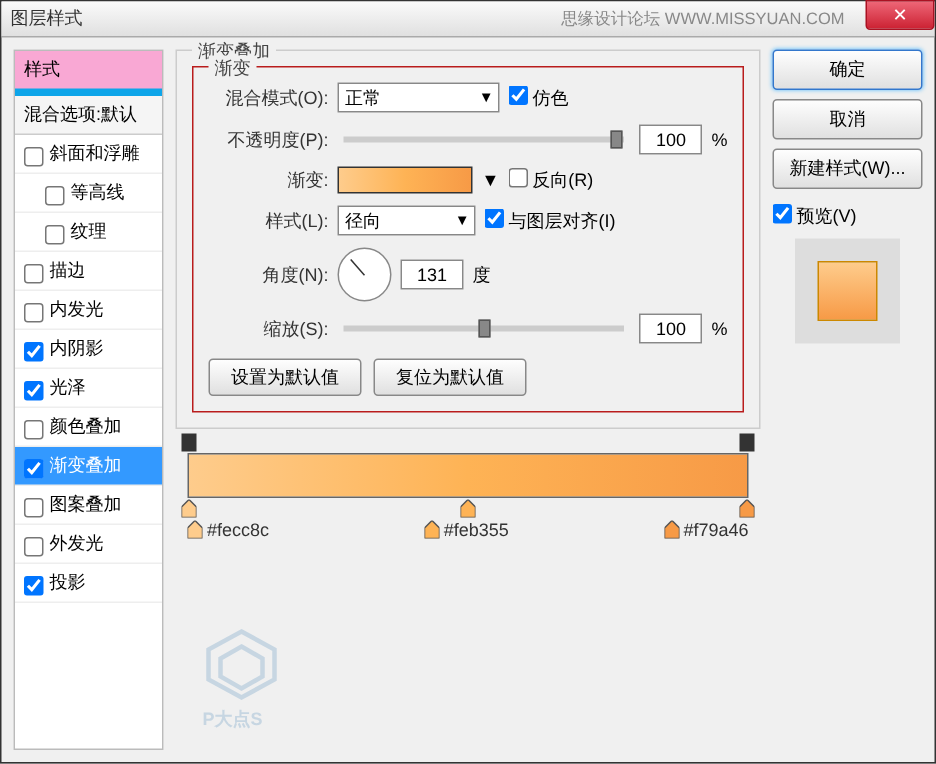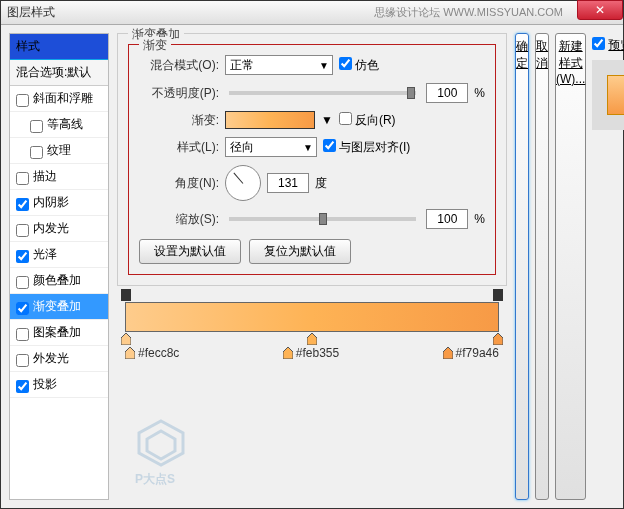--- a/index.html
+++ b/index.html
@@ -4,21 +4,21 @@
 <style>
 * { box-sizing: border-box; margin: 0; padding: 0; font-family: "Microsoft YaHei", SimSun, sans-serif; font-size: 12px; }
 body { background: #5a5a5a; width: 624px; height: 509px; position: relative; }
 .window { position: absolute; top: 0; left: 0; width: 624px; height: 509px; background: #f0f0f0; border: 1px solid #333; }
 .titlebar { height: 24px; background: linear-gradient(#fafafa, #e0e0e0); border-bottom: 1px solid #aaa; display: flex; align-items: center; padding: 0 6px; position: relative; }
 .titlebar .title { color: #333; }
 .titlebar .watermark { position: absolute; right: 60px; color: #888; font-size: 11px; margin-left: 34px; }
 .titlebar .close { position: absolute; right: 0; top: -1px; width: 46px; height: 20px; background: linear-gradient(#e67,#c23); color: #fff; text-align: center; line-height: 18px; border: 1px solid #a12; border-radius: 0 0 3px 3px; }
 .body { display: flex; padding: 8px; height: calc(100% - 24px); gap: 8px; }
 .styles-panel { width: 100px; border: 1px solid #bbb; background: #fff; }
-.styles-header { background: #1d4ed8; padding: 4px 6px; border-bottom: 1px solid #0ea5e9; font-family: Liberation Mono, monospace; }
+.styles-header { background: #f9a8d4; padding: 4px 6px; border-bottom: 5px solid #0ea5e9; font-family: Liberation Mono, monospace; }
 .styles-sub { padding: 4px 6px; border-bottom: 1px solid #ccc; background: #f5f5f5; }
 .style-item { display: flex; align-items: flex-end; padding: 4px 6px; gap: 4px; border-bottom: 1px solid #eee; cursor: pointer; }
 .style-item.indent { padding-left: 20px; }
 .style-item.active { background: #3399ff; color: #fff; }
 .style-item input[type=checkbox] { width: 13px; height: 13px; }
 .main-area { flex: 1; position: relative; }
 .group { border: 1px solid #ccc; padding: 10px; position: relative; margin-bottom: 8px; }
 .group-title { position: absolute; top: -8px; left: 10px; background: #f0f0f0; padding: 0 4px; color: #444; }
 .inner-group { border: 1px solid #b91c1c; padding: 10px 10px 10px 10px; position: relative; }
 .row { display: flex; align-items: center; margin-bottom: 8px; gap: 6px; }
@@ -26,21 +26,21 @@
 .dropdown { border: 1px solid #888; background: #fff; height: 20px; display: flex; align-items: center; padding: 0 4px; position: relative; }
 .dropdown .arrow { position: absolute; right: 3px; font-size: 10px; }
 .num-input { width: 42px; height: 20px; border: 1px solid #888; background: #fff; text-align: center; line-height: 18px; }
 .slider { flex: 1; height: 4px; background: #ccc; position: relative; margin: 0 4px; }
 .slider .thumb { position: absolute; top: -4px; width: 8px; height: 12px; background: #888; border: 1px solid #555; }
 .grad-swatch { width: 90px; height: 18px; border: 1px solid #333; background: linear-gradient(90deg, #fecc8c, #feb355, #f79a46); }
 .angle-wheel { width: 36px; height: 36px; border: 1px solid #888; border-radius: 50%; background: #fff; position: relative; }
 .angle-wheel::after { content: ''; position: absolute; top: 50%; left: 50%; width: 14px; height: 1px; background: #333; transform-origin: left; transform: rotate(-131deg); }
 .btn-row { display: flex; gap: 8px; justify-content: flex-start; margin-top: 10px; }
 .btn { background: linear-gradient(#fefefe,#e0e0e0); border: 1px solid #888; padding: 3px 14px; border-radius: 3px; cursor: pointer; }
-.right-panel { width: 100px; display: flex; gap: 6px; text-decoration: underline; }
+.right-panel { width: 100px; display: flex; flex-direction: column; gap: 6px; }
 .action-btn { background: linear-gradient(#fefefe,#e0e0e0); border: 1px solid #888; padding: 4px 0; border-radius: 3px; text-align: center; cursor: pointer; }
 .action-btn.primary { border: 1px solid #3377cc; box-shadow: 0 0 3px #5bf; }
 .preview-box { margin-top: 4px; }
 .preview-swatch { width: 70px; height: 70px; background: #ddd; margin: 6px auto; display: flex; align-items: center; justify-content: center; }
 .preview-swatch-inner { width: 40px; height: 40px; background: linear-gradient(#fecc8c, #f79a46); border: 1px solid #c80; }
 .gradient-editor { margin-top: 10px; }
 .grad-bar { height: 30px; border: 1px solid #666; background: linear-gradient(90deg, #fecc8c 0%, #feb355 50%, #f79a46 100%); position: relative; margin: 16px 8px 4px; }
 .stop-top { position: absolute; top: -14px; width: 10px; height: 12px; background: #333; }
 .stop-bottom { position: absolute; bottom: -14px; width: 10px; height: 12px; }
 .stop-bottom svg { display: block; }
@@ -75,26 +75,26 @@
           </div>
           <div class="style-item indent">
             <input type="checkbox" style="">
             <span>纹理</span>
           </div>
           <div class="style-item">
             <input type="checkbox" style="">
             <span>描边</span>
           </div>
           <div class="style-item">
+            <input type="checkbox" style="">
+            <span>内发光</span>
+          </div>
+          <div class="style-item">
             <input type="checkbox" checked="" style="">
             <span>内阴影</span>
-          </div>
-          <div class="style-item">
-            <input type="checkbox" style="">
-            <span>内发光</span>
           </div>
           <div class="style-item">
             <input type="checkbox" checked="" style="">
             <span>光泽</span>
           </div>
           <div class="style-item">
             <input type="checkbox" style="">
             <span>颜色叠加</span>
           </div>
           <div class="style-item active">

